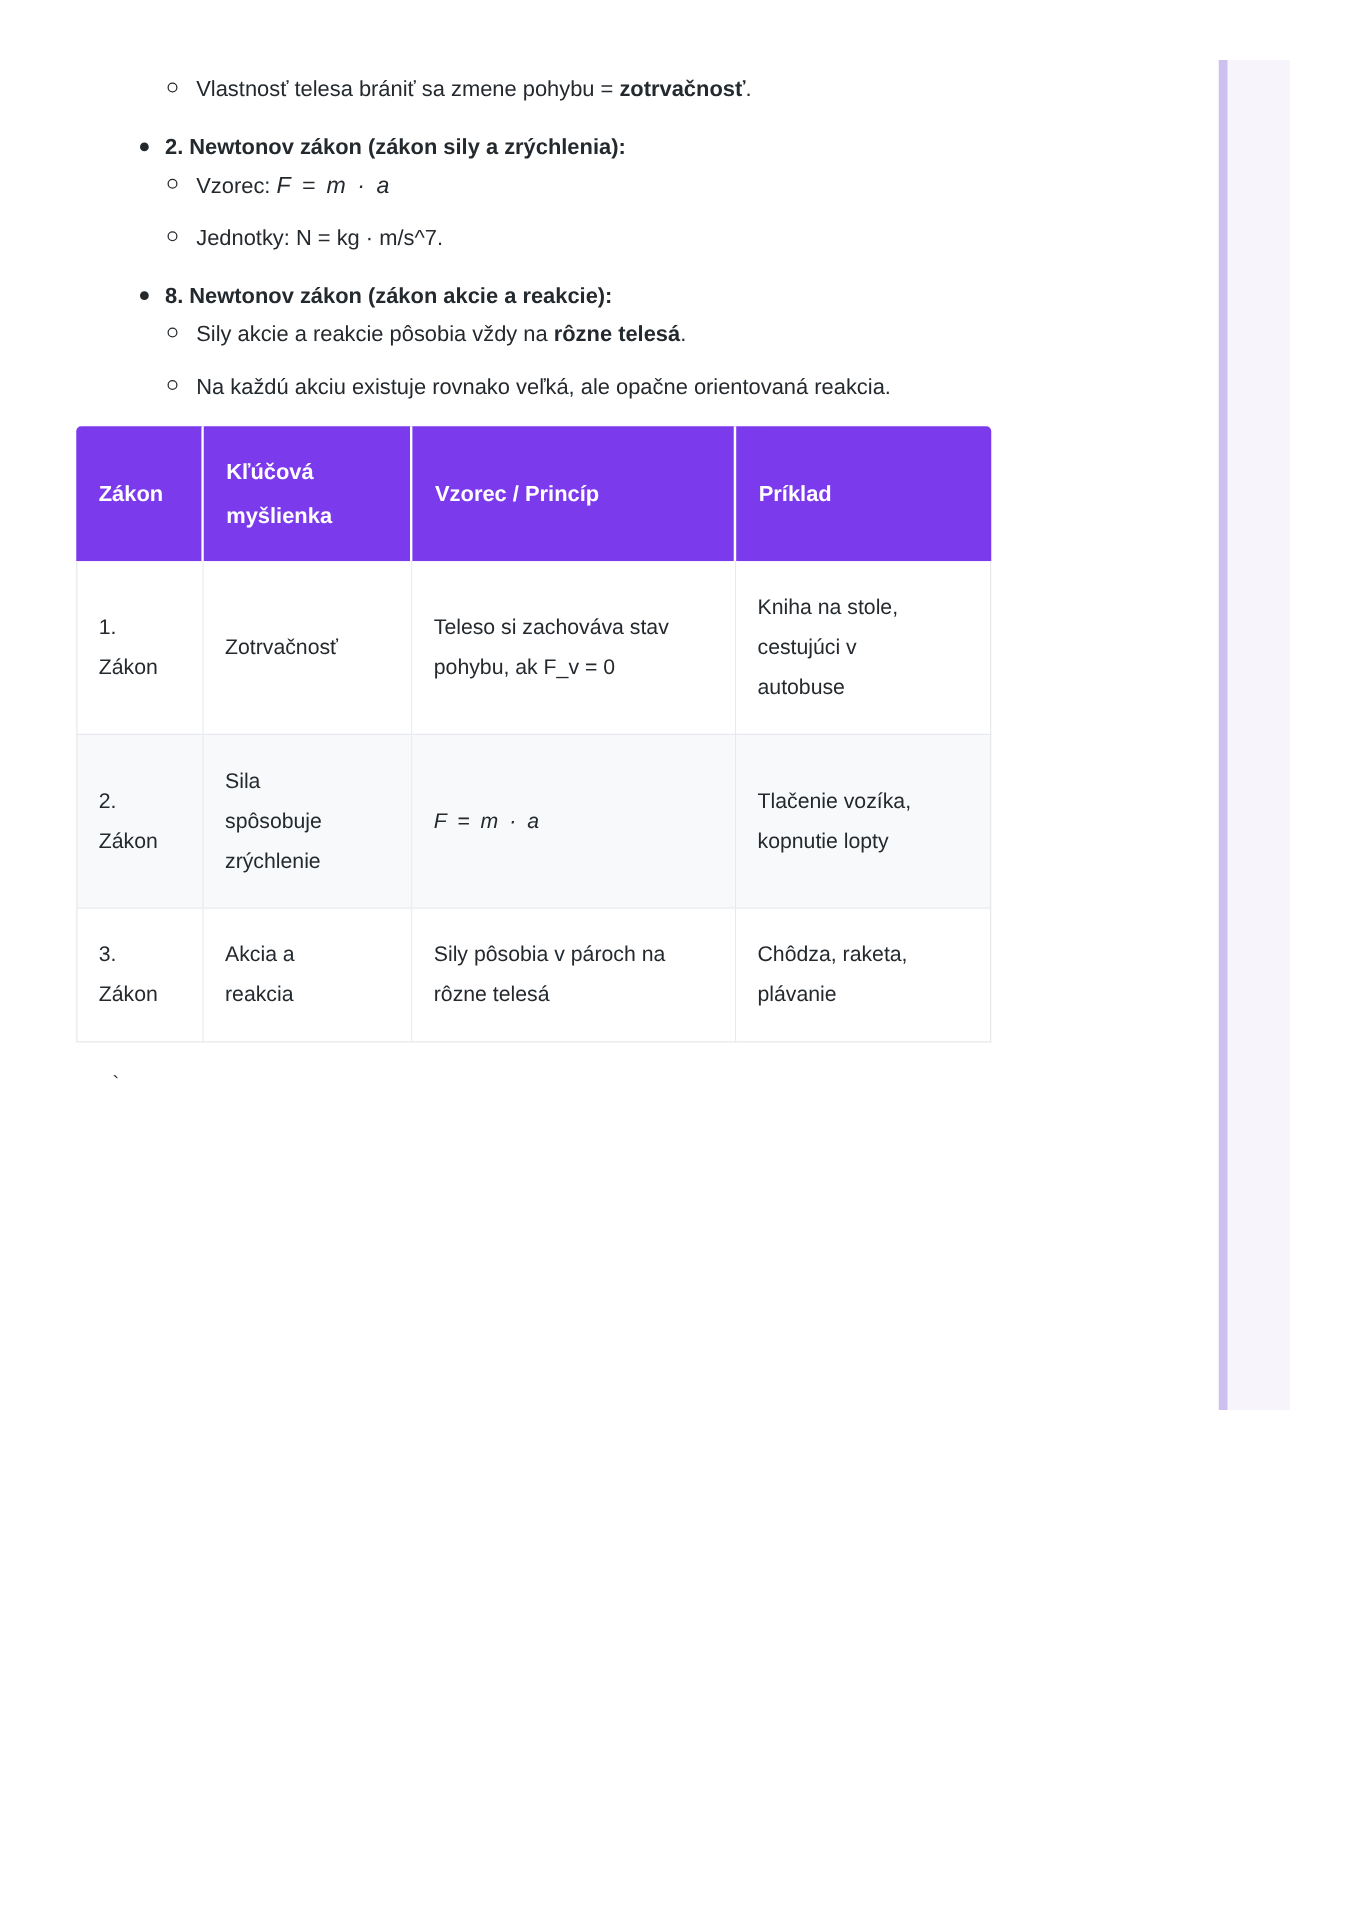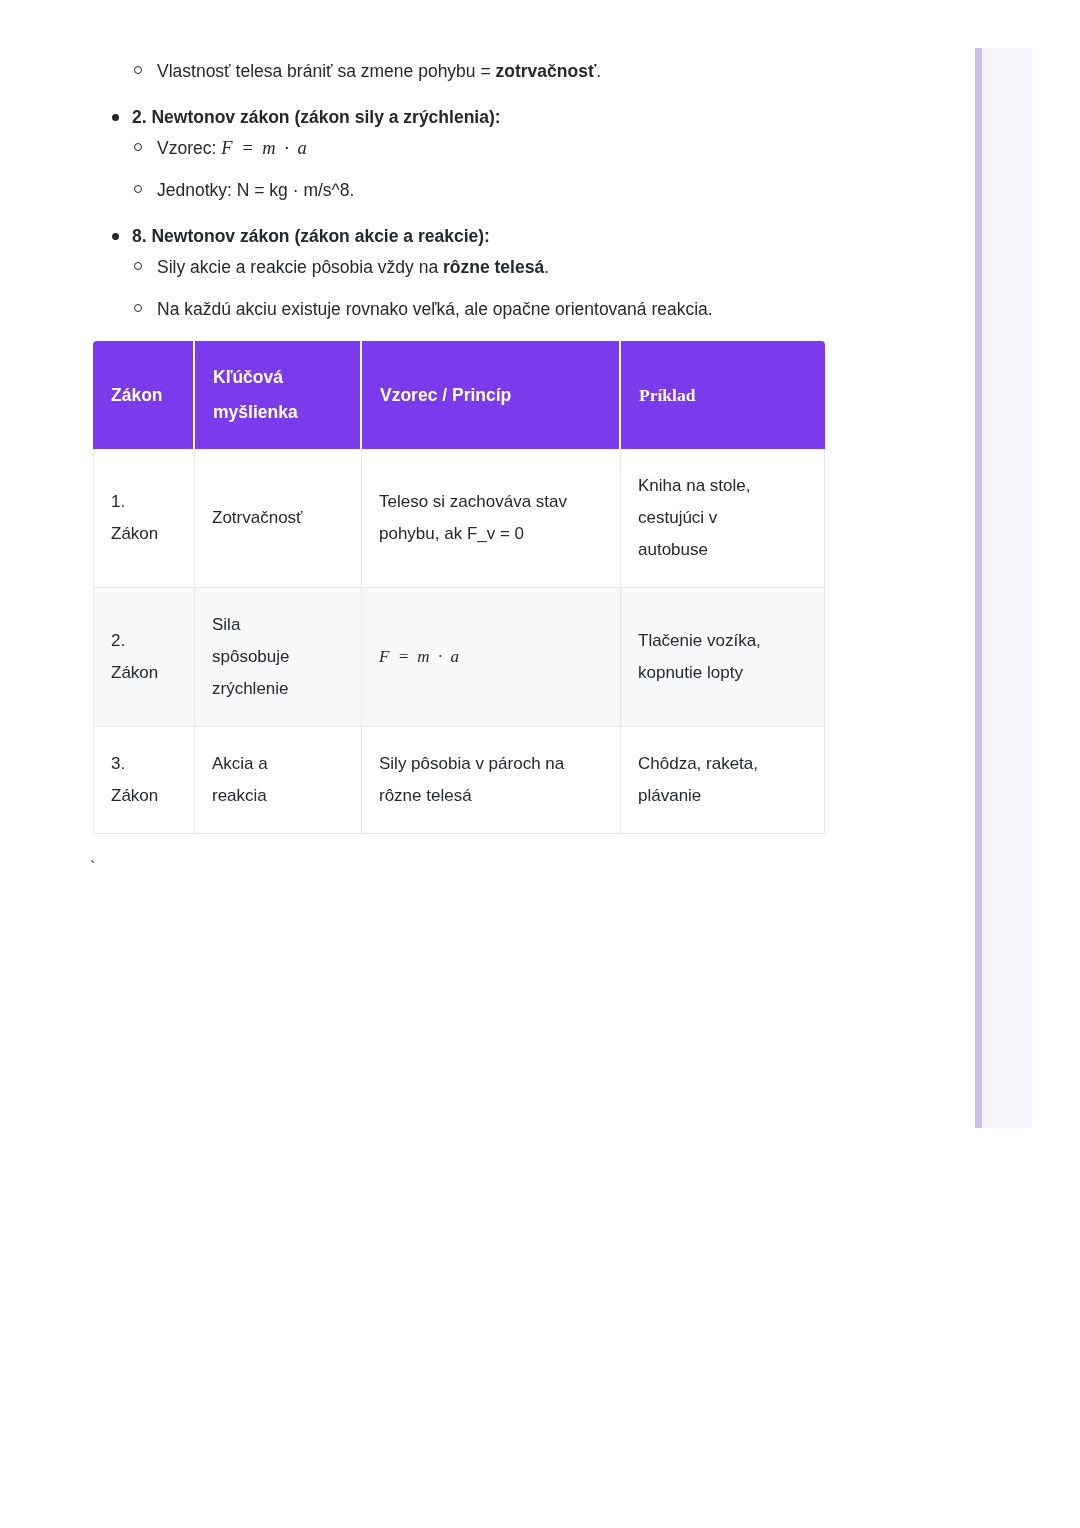--- a/index.html
+++ b/index.html
@@ -45,28 +45,28 @@
     content:"";
     position:absolute;
     left:-20px;
     top:6.5px;
     width:7px;
     height:7px;
     background:var(--body-text,#24292e);
     border-radius:50%;
   }
   .math{
-    font-family:Liberation Serif, serif;
+    font-family:Liberation Sans, sans-serif;
     font-style:italic;
     font-size:18.5px;
     letter-spacing:0.5px;
     word-spacing:3px;
   }
   table.laws{
-    margin:21px 0 0 93px;
+    margin:21px 0 0 61px;
     width:732px;
     border-collapse:separate;
     border-spacing:0;
     table-layout:fixed;
   }
   col.c1{width:102px;}
   col.c2{width:167px;}
   col.c3{width:259px;}
   col.c4{width:204px;}
   table.laws th{
@@ -75,21 +75,21 @@
     font-weight:700;
     font-size:17.5px;
     line-height:35px;
     text-align:left;
     vertical-align:middle;
     padding:19px 18px;
     border-right:2px solid #ffffff;
     white-space:pre-line;
   }
   table.laws th:first-child{border-top-left-radius:4px;}
-  table.laws th:last-child{border-right:none;border-top-right-radius:4px;font-family:Liberation Serif, serif;}
+  table.laws th:last-child{border-right:none;border-top-right-radius:4px;}
   table.laws td{
     font-size:17px;
     line-height:32px;
     vertical-align:middle;
     padding:21px 17px;
     border-right:1px solid var(--table-border,#e8e9ed);
     border-bottom:1px solid var(--table-border,#e8e9ed);
     white-space:pre-line;
     background:#ffffff;
   }
@@ -138,21 +138,21 @@
 
   <div class="content">
 
     <div class="li li-sub"><span>Vlastnosť telesa brániť sa zmene pohybu = </span><b>zotrvačnosť</b><span>.</span></div>
 
     <div class="li li-main">2. Newtonov zákon (zákon sily a zrýchlenia):</div>
 
 
     <div class="li li-sub"><span>Vzorec: </span><span class="math">F = m · a</span></div>
 
-    <div class="li li-sub">Jednotky: N = kg · m/s^8.</div>
+    <div class="li li-sub">Jednotky: N = kg · m/s^7.</div>
 
     <div class="li li-main">8. Newtonov zákon (zákon akcie a reakcie):</div>
 
     <div class="li li-sub"><span>Sily akcie a reakcie pôsobia vždy na </span><b>rôzne telesá</b><span>.</span></div>
 
     <div class="li li-sub">Na každú akciu existuje rovnako veľká, ale opačne orientovaná reakcia.</div>
 
     <table class="laws">
       <colgroup>
           <col class="c1">

